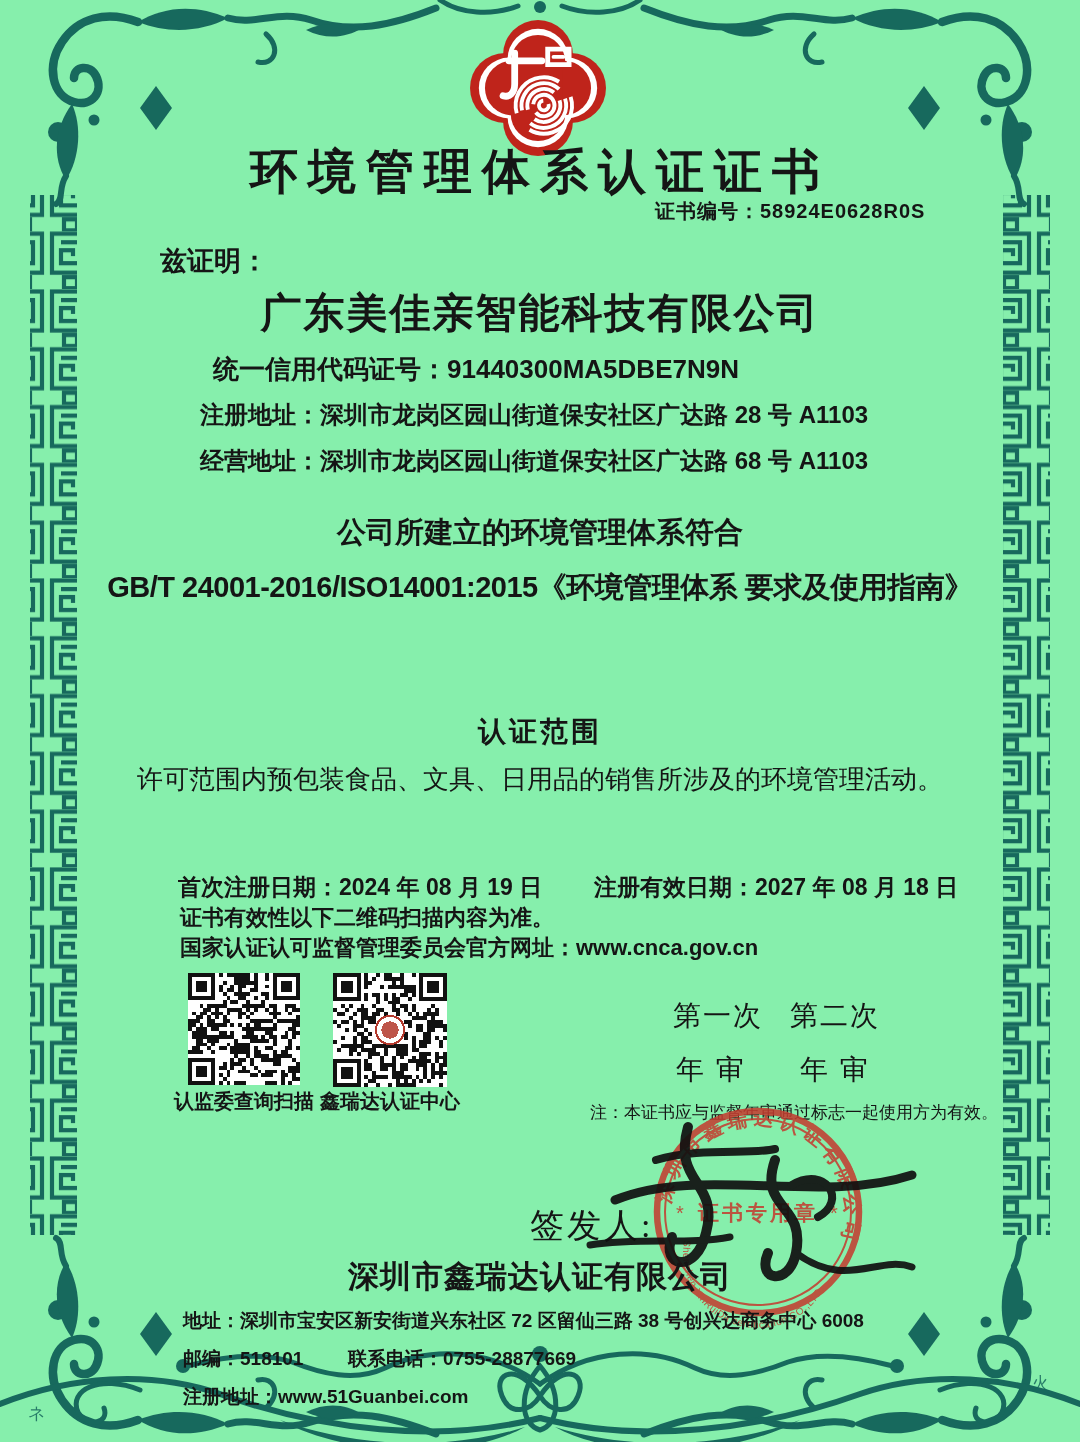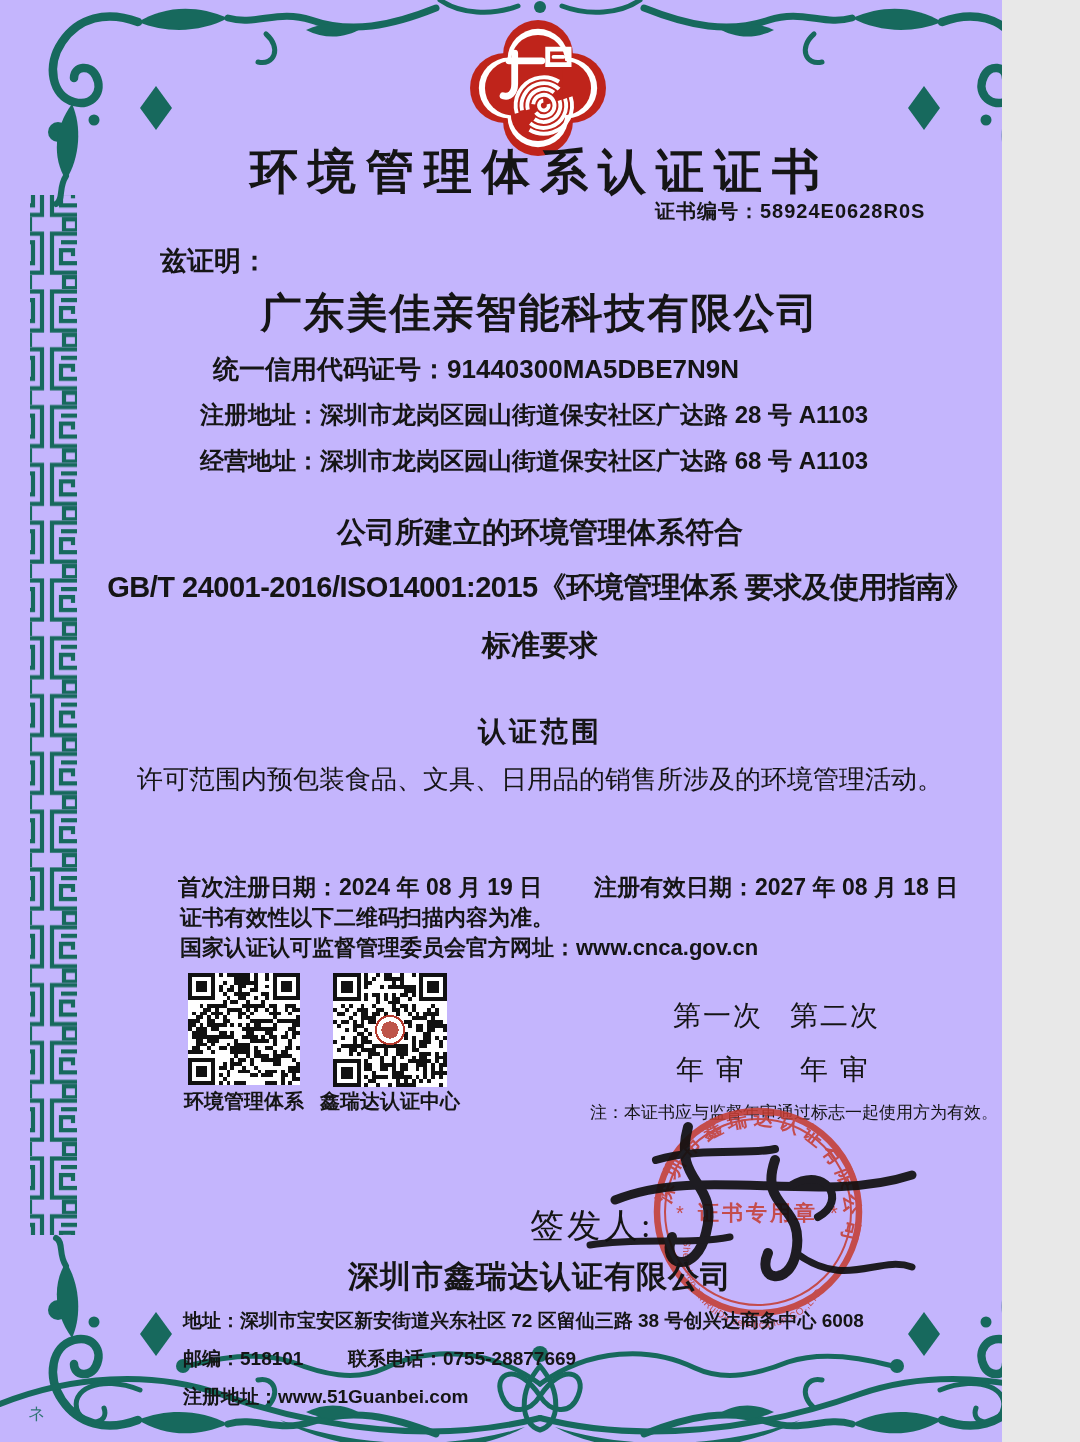--- a/index.html
+++ b/index.html
@@ -1,17 +1,17 @@
 <!DOCTYPE html>
 <html><head>
 <meta charset="utf-8">
 <style>
   html,body{margin:0;padding:0;}
   body{background:#e8e8e8;}
-  .cert{position:relative;width:1002px;height:1442px;background:#c4b5fd;overflow:hidden;
+  .cert{position:relative;width:1080px;height:1442px;background:#86efac;overflow:hidden;
         font-family:"Liberation Sans","DejaVu Sans",sans-serif;color:#151515;}
   .abs{position:absolute;white-space:nowrap;}
   .ctr{left:0;width:1080px;text-align:center;}
   .deco{position:absolute;left:0;top:0;width:1080px;height:1442px;pointer-events:none;}
   .title{font-family:"Liberation Serif","DejaVu Serif",serif;font-weight:700;
          font-size:48px;letter-spacing:10px;}
   .certno{font-size:20px;font-weight:600;letter-spacing:1px;}
   .attest{font-size:27px;font-weight:600;}
   .company{font-size:41px;font-weight:700;letter-spacing:2px;}
   .credit{font-size:26px;font-weight:700;}
@@ -143,21 +143,20 @@
   </div>
 
   <div class="abs attest" style="left:160px;top:243px">兹证明：</div>
   <div class="abs ctr company" style="top:286px">广东美佳亲智能科技有限公司</div>
   <div class="abs credit" style="left:213px;top:352px">统一信用代码证号：91440300MA5DBE7N9N</div>
   <div class="abs addr" style="left:200px;top:399px">注册地址：深圳市龙岗区园山街道保安社区广达路 28 号 A1103</div>
   <div class="abs addr" style="left:200px;top:445px">经营地址：深圳市龙岗区园山街道保安社区广达路 68 号 A1103</div>
 
   <div class="abs ctr std" style="top:513px">公司所建立的环境管理体系符合</div>
   <div class="abs ctr std stdwide" style="top:568px">GB/T 24001-2016/ISO14001:2015《环境管理体系 要求及使用指南》</div>
-  <div class="abs ctr std" style="top:626px">标准要求</div>
 
   <div class="abs ctr scopetitle" style="top:713px">认证范围</div>
   <div class="abs ctr scopetext" style="top:762px">许可范围内预包装食品、文具、日用品的销售所涉及的环境管理活动。</div>
 
   <div class="abs dateline" style="left:178px;top:872px">首次注册日期：2024 年 08 月 19 日</div>
   <div class="abs dateline" style="left:594px;top:872px">注册有效日期：2027 年 08 月 18 日</div>
   <div class="abs noteline" style="left:180px;top:903px">证书有效性以下二维码扫描内容为准。</div>
   <div class="abs noteline" style="left:180px;top:933px">国家认证认可监督管理委员会官方网址：www.cnca.gov.cn</div>
 
   <div class="qrbox" style="left:188px;top:973px;width:112px;height:112px"><svg viewBox="0 0 29 29" width="100%" height="100%" shape-rendering="crispEdges">
@@ -781,21 +780,21 @@
     <rect x="2" y="2" width="3" height="3" fill="#111"></rect>
         <rect x="22" y="0" width="7" height="7" fill="#111"></rect>
     <rect x="23" y="1" width="5" height="5" fill="#fff"></rect>
     <rect x="24" y="2" width="3" height="3" fill="#111"></rect>
         <rect x="0" y="22" width="7" height="7" fill="#111"></rect>
     <rect x="1" y="23" width="5" height="5" fill="#fff"></rect>
     <rect x="2" y="24" width="3" height="3" fill="#111"></rect>
         <circle cx="14.5" cy="14.5" r="3.6" fill="#fff" stroke="#b3382c" stroke-width="0.5"></circle>
         <circle cx="14.5" cy="14.5" r="2.2" fill="#b3382c" opacity="0.85"></circle>
       </svg></div>
-  <div class="abs qrlabel" style="left:169px;top:1088px">环境管理体系</div>
+  <div class="abs qrlabel" style="left:169px;top:1088px">认监委查询扫描</div>
   <div class="abs qrlabel" style="left:315px;top:1088px">鑫瑞达认证中心</div>
 
   <div class="abs review" style="left:673px;top:997px">第一次</div>
   <div class="abs review" style="left:790px;top:997px">第二次</div>
   <div class="abs review" style="left:676px;top:1051px">年 审</div>
   <div class="abs review" style="left:800px;top:1051px">年 审</div>
   <div class="abs smallnote" style="left:562px;top:1101px">注：本证书应与监督年审通过标志一起使用方为有效。</div>
 
   <svg class="abs" style="left:642px;top:1096px;width:232px;height:232px" viewBox="0 0 232 232">
     <g opacity="0.86">

